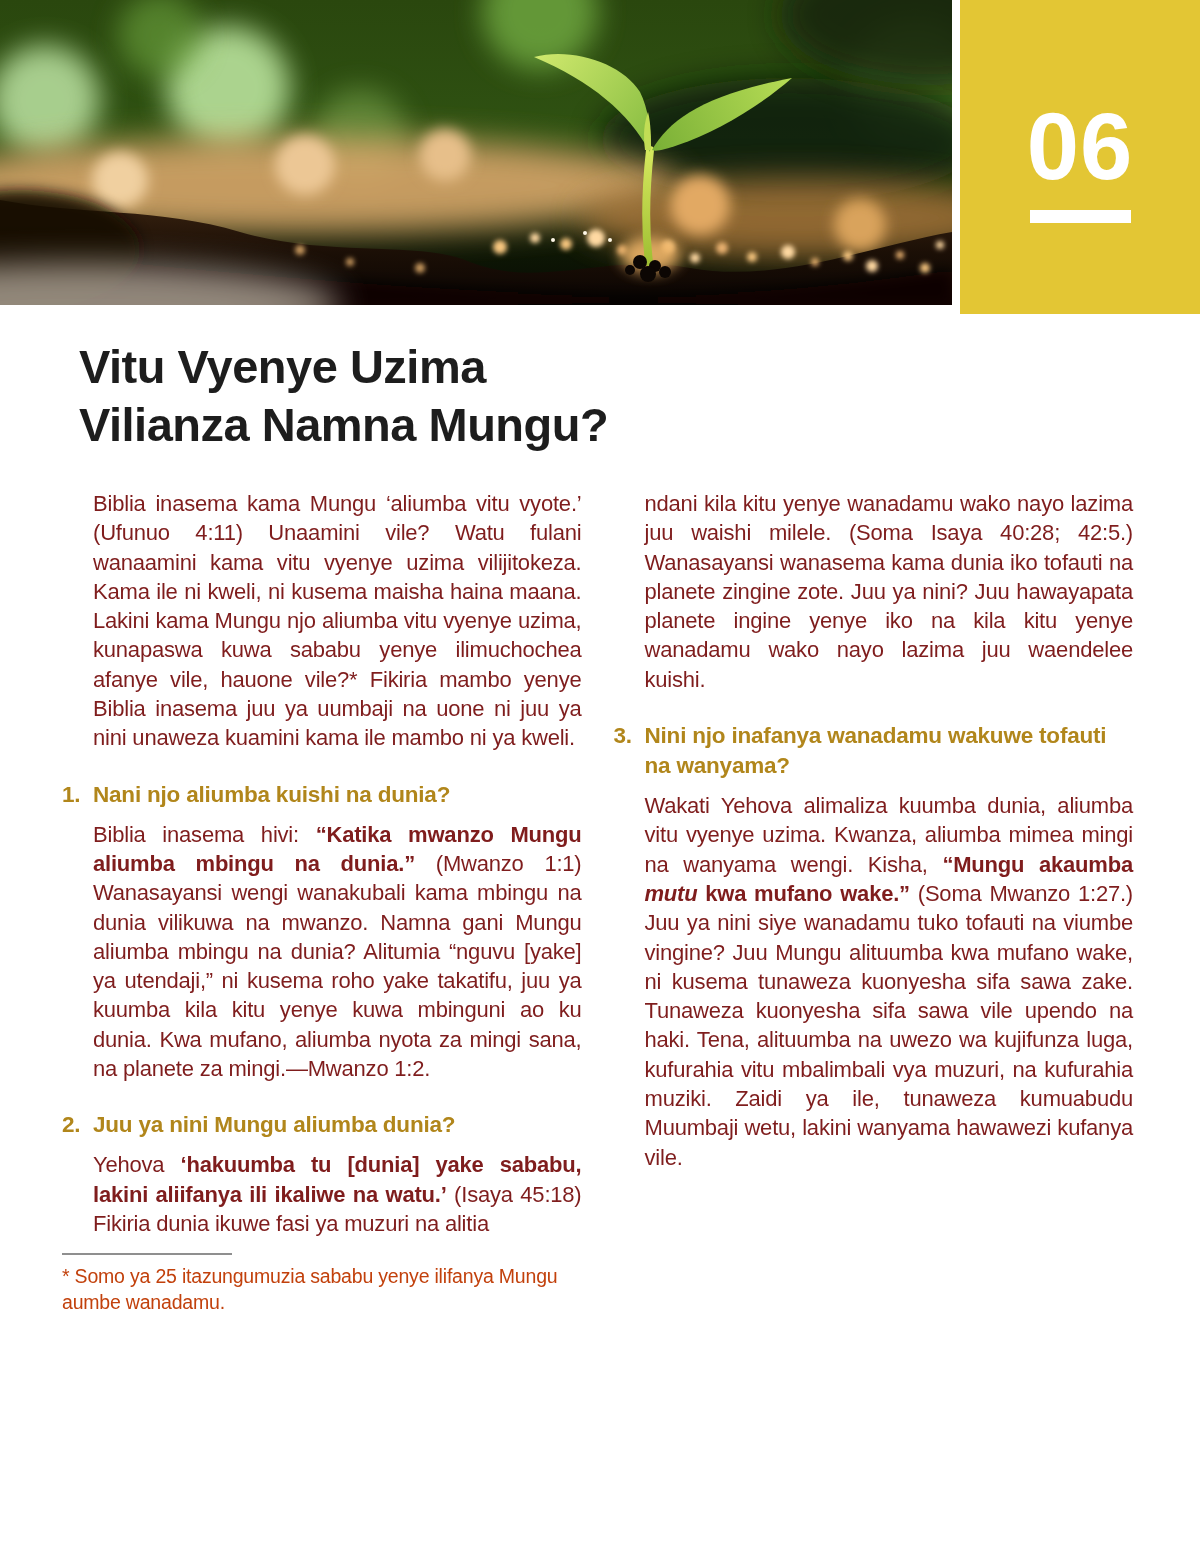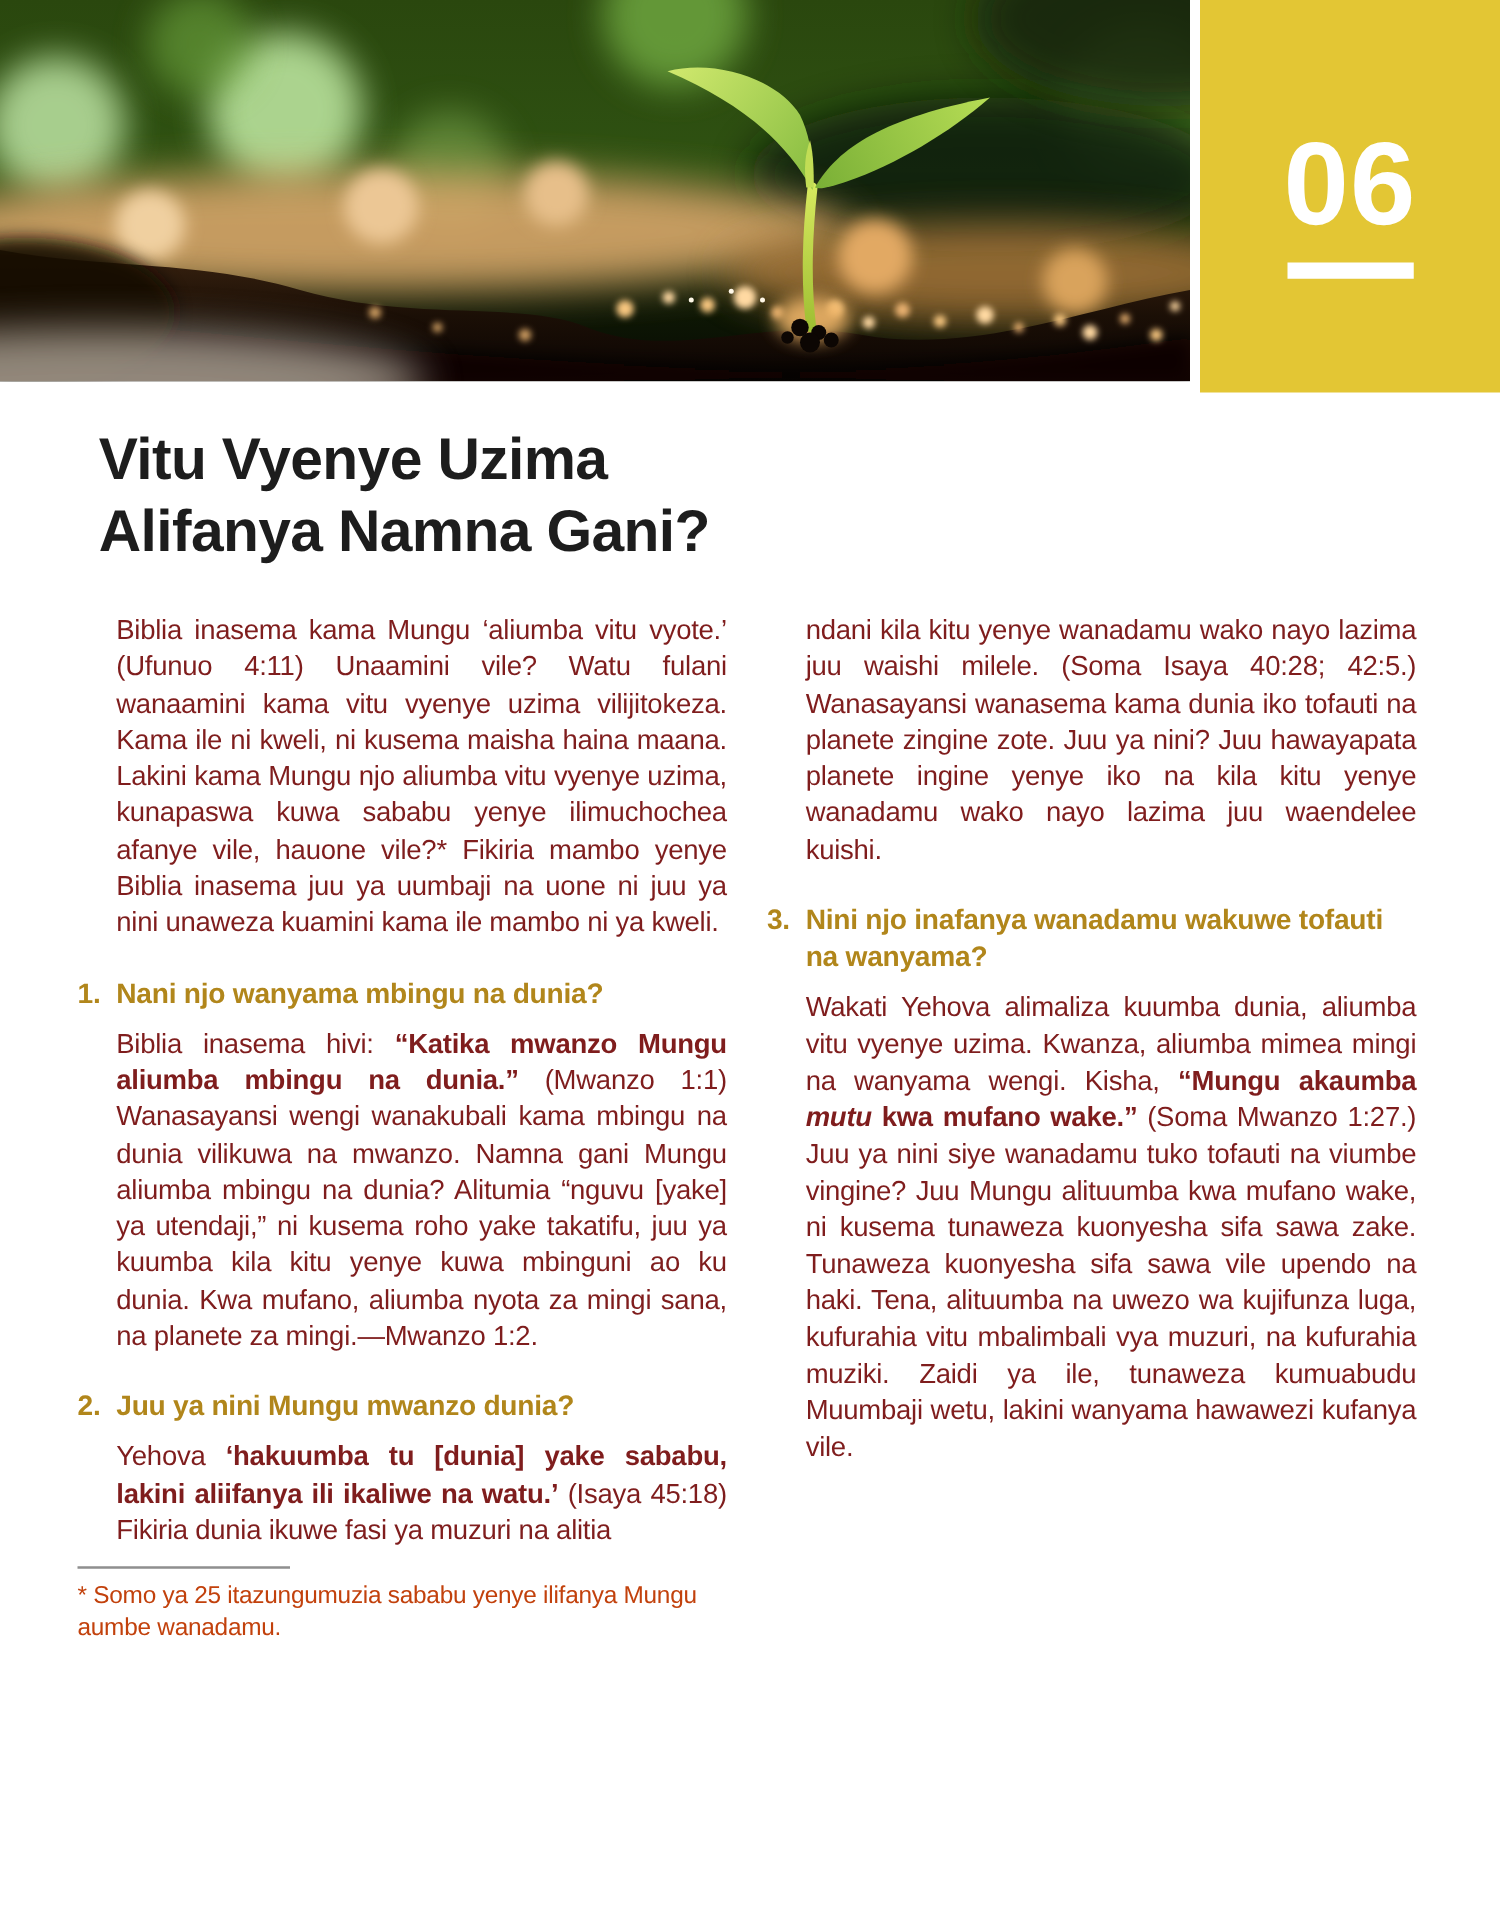--- a/index.html
+++ b/index.html
@@ -149,37 +149,37 @@
     </svg>
   </div>
 
   <div class="badge">
     <div class="num">06</div>
     <div class="bar"></div>
   </div>
 
   <h1 class="title">
     <span>Vitu Vyenye Uzima</span><br>
-    <span>Alifanya Namna Gani?</span>
+    <span>Vilianza Namna Mungu?</span>
   </h1>
 
   <div class="columns">
 
     <div class="col">
       <p class="body">Biblia inasema kama Mungu ‘aliumba vitu vyote.’ (Ufunuo 4:11) Unaamini vile? Watu fulani wanaamini kama vitu vyenye uzima vilijitokeza. Kama ile ni kweli, ni kusema maisha haina maana. Lakini kama Mungu njo aliumba vitu vyenye uzima, kunapaswa kuwa sababu yenye ilimuchochea afanye vile, hauone vile?* Fikiria mambo yenye Biblia inasema juu ya uumbaji na uone ni juu ya nini unaweza kuamini kama ile mambo ni ya kweli.</p>
 
       <div class="section-heading">
         <span class="num">1.</span>
-        <span>Nani njo wanyama mbingu na dunia?</span>
+        <span>Nani njo aliumba kuishi na dunia?</span>
       </div>
       <p class="body"><span>Biblia inasema hivi: </span><span class="b">“Katika mwanzo Mungu aliumba mbingu na dunia.”</span><span> (Mwanzo 1:1) Wanasayansi wengi wanakubali kama mbingu na dunia vilikuwa na mwanzo. Namna gani Mungu aliumba mbingu na dunia? Alitumia “nguvu [yake] ya utendaji,” ni kusema roho yake takatifu, juu ya kuumba kila kitu yenye kuwa mbinguni ao ku dunia. Kwa mufano, aliumba nyota za mingi sana, na planete za mingi.—Mwanzo 1:2.</span></p>
 
       <div class="section-heading">
         <span class="num">2.</span>
-        <span>Juu ya nini Mungu mwanzo dunia?</span>
+        <span>Juu ya nini Mungu aliumba dunia?</span>
       </div>
       <p class="body"><span>Yehova </span><span class="b">‘hakuumba tu [dunia] yake sababu, lakini aliifanya ili ikaliwe na watu.’</span><span> (Isaya 45:18) Fikiria dunia ikuwe fasi ya muzuri na alitia</span></p>
 
       <div class="footnote">
         <div class="rule"></div>
         <p><span>*</span> <span>Somo ya 25 itazungumuzia sababu yenye ilifanya Mungu aumbe wanadamu.</span></p>
       </div>
     </div>
 
     <div class="col">

